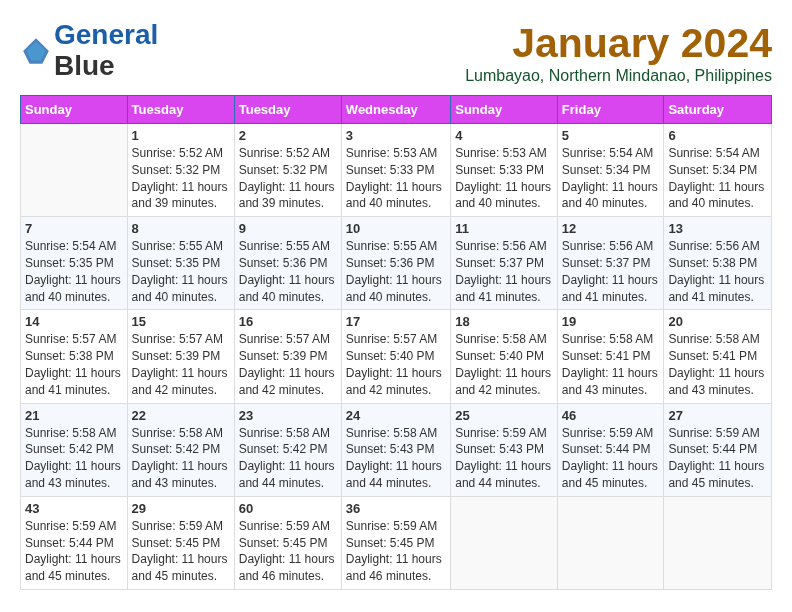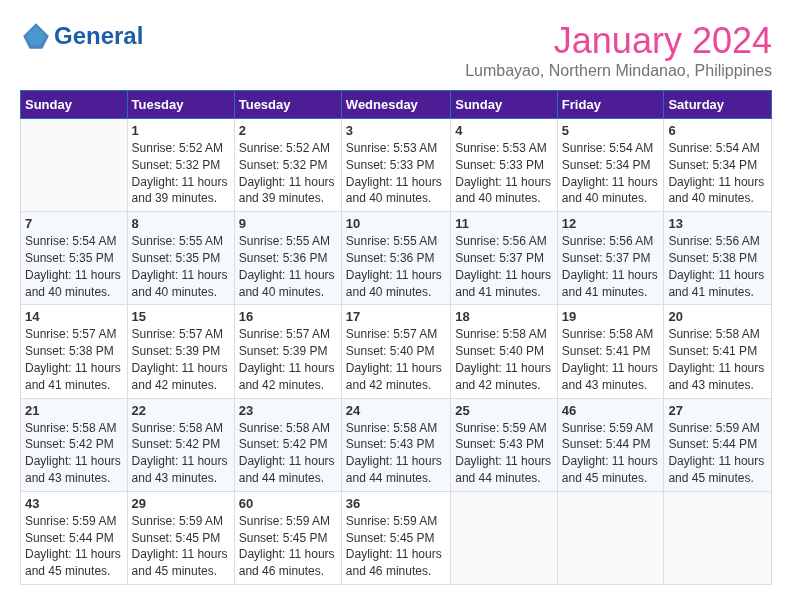--- a/index.html
+++ b/index.html
@@ -14,50 +14,50 @@
       display: flex;
       justify-content: space-between;
       align-items: flex-start;
       margin-bottom: 10px;
     }
     .logo {
       display: flex;
       align-items: center;
     }
     .logo-text {
-      font-size: 24px;
+      font-size: 28px;
       font-weight: bold;
       color: #333;
       line-height: 1.1;
     }
     .logo-text .blue { color: #1a5fa8; }
     .logo-icon {
       width: 32px;
       height: 32px;
       margin-right: 2px;
     }
     .title-block {
       text-align: right;
     }
     .month-title {
-      font-size: 36px;
-      font-weight: normal;
-      color: #ec4899;
+      font-size: 41px;
+      font-weight: bold;
+      color: #a16207;
     }
     .location {
       font-size: 16px;
-      color: #737373;
+      color: #14532d;
     }
     table {
       width: 100%;
       border-collapse: collapse;
       font-size: 11px;
     }
     thead tr {
-      background: #4c1d95;
+      background: #d946ef;
       color: #fff;
       border-radius: 10px;
     }
     thead th {
       padding: 6px 4px;
       text-align: left;
       font-size: 13px;
       font-weight: bold;
       border: 1px solid #2a6db5;
     }
@@ -93,20 +93,21 @@
 <body>
 
 <div class="header">
   <div class="logo">
     <svg class="logo-icon" viewBox="0 0 40 40" xmlns="http://www.w3.org/2000/svg">
       <polygon points="20,4 36,20 28,36 12,36 4,20" fill="#2a6db5" opacity="0.85"></polygon>
       <polygon points="20,8 32,20 26,32 14,32 8,20" fill="#4a9fd5" opacity="0.7"></polygon>
     </svg>
     <div class="logo-text">
       <div><span class="blue">General</span></div>
+      <div>Blue</div>
     </div>
   </div>
   <div class="title-block">
     <div class="month-title">January 2024</div>
     <div class="location">Lumbayao, Northern Mindanao, Philippines</div>
   </div>
 </div>
 
 <table>
   <thead>

